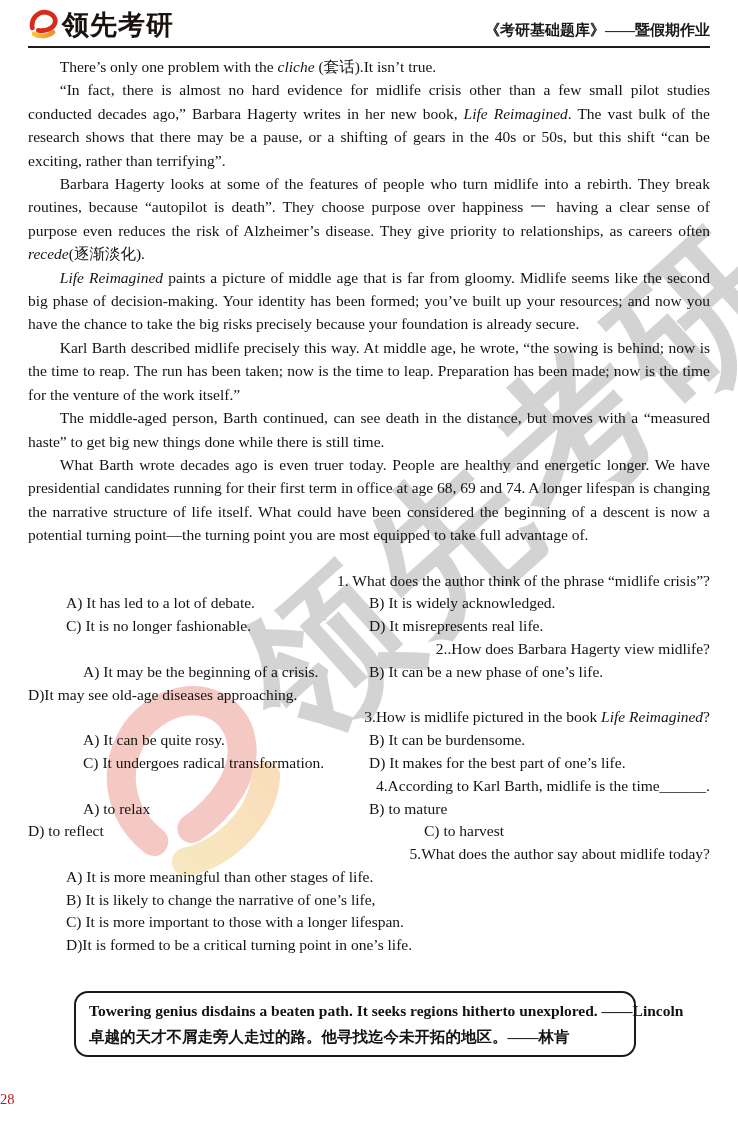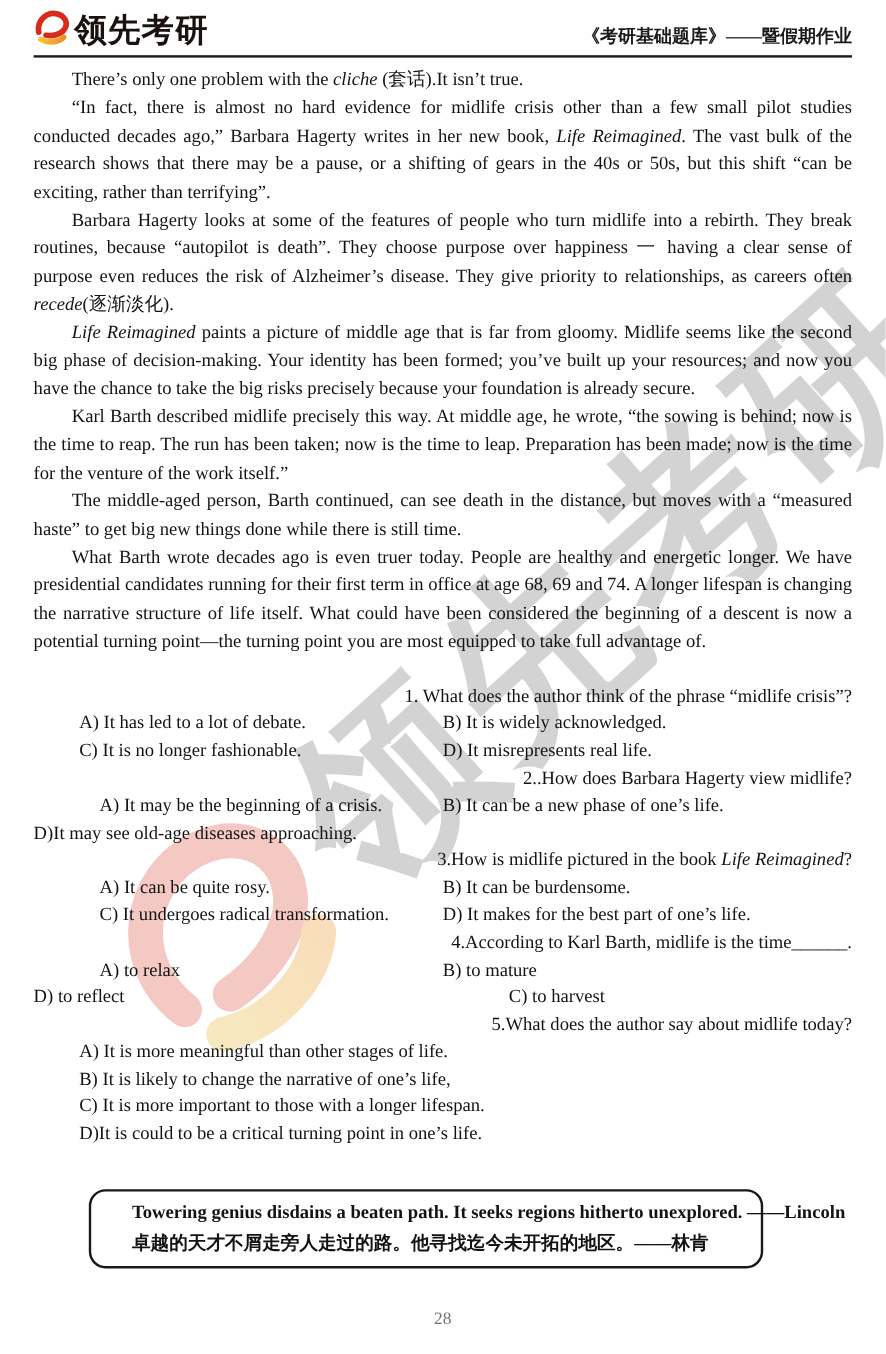--- a/index.html
+++ b/index.html
@@ -51,28 +51,28 @@
   .q-stem { text-align:right; }
   .opt-row { display:grid; grid-template-columns:341px 1fr; }
   .ind-a { padding-left:38px; }
   .ind-b { padding-left:55px; }
   .opt { white-space:nowrap; }
   
   .quote-box {
     position:relative; z-index:1;
     margin:34px 74px 0 46px;
     border:2px solid #191919; border-radius:14px;
-    padding:5px 34px;
+    padding:5px 13px;
     font-weight:bold; font-size:15.5px; line-height:26px;
   }
   .quote-line { white-space:nowrap; }
   
   .page-footer {
     position:absolute; z-index:1; left:0; right:0; bottom:20px;
-    text-align:center; font-size:14.5px; color:#737373;
+    text-align:left; font-size:14.5px; color:#b91c1c;
   }
 </style>
 </head>
 <body>
 
 <div class="watermark">
   <span class="wm-icon">
     <svg width="190" height="190" viewBox="0 0 36 36">
       <defs>
         <linearGradient id="wmg" x1="0" y1="0" x2="1" y2="0">
@@ -158,21 +158,21 @@
         <div class="opt-row">
           <div class="opt">D) to reflect</div>
           <div class="opt ind-b">C) to harvest</div>
         </div>
       </div>
       <div>
         <div class="q-stem"><span>5.What does the author say about midlife today?</span></div>
         <div class="opt ind-a">A) It is more meaningful than other stages of life.</div>
         <div class="opt ind-a">B) It is likely to change the narrative of one’s life,</div>
         <div class="opt ind-a">C) It is more important to those with a longer lifespan.</div>
-        <div class="opt ind-a">D)It is could to be a critical turning point in one’s life.</div>
+        <div class="opt ind-a">D)It is formed to be a critical turning point in one’s life.</div>
       </div>
     </div>
 
   <div class="quote-box">
     <div class="quote-line">Towering genius disdains a beaten path. It seeks regions hitherto unexplored. ——Lincoln</div>
     <div class="quote-line">卓越的天才不屑走旁人走过的路。他寻找迄今未开拓的地区。——林肯</div>
   </div>
 </div>
 
 <div class="page-footer">28</div>

